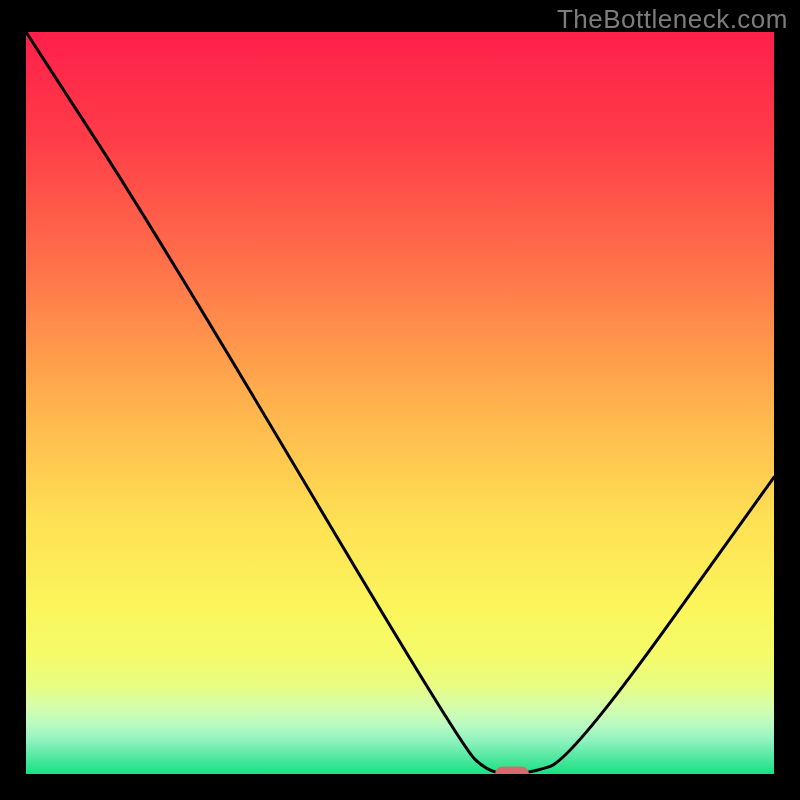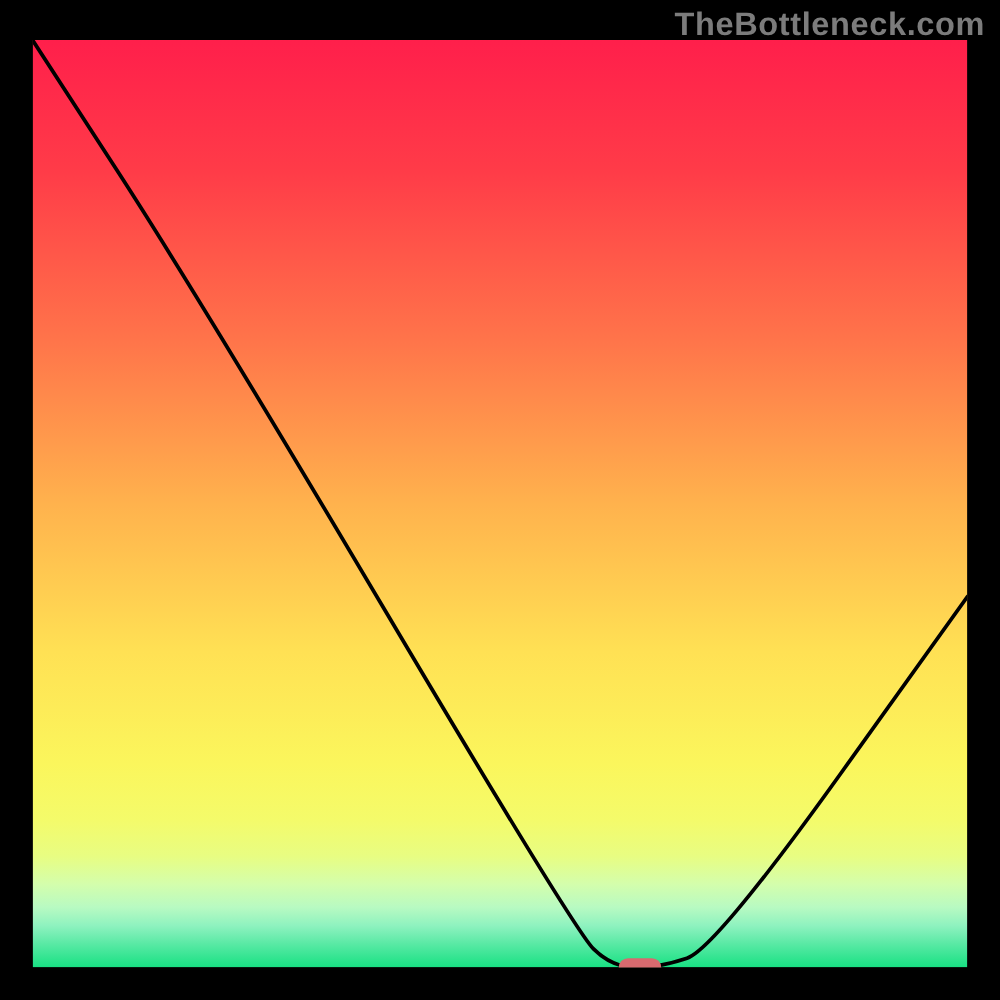--- a/index.html
+++ b/index.html
@@ -17,21 +17,21 @@
     width: 800px;
     height: 800px;
     background: #000;
   }
   .watermark {
     position: absolute;
     top: 4px;
     right: 12px;
     font-family: Arial, Helvetica, sans-serif;
     font-size: 26px;
-    font-weight: 700;
+    font-weight: 400;
     color: #7c7c7c;
     letter-spacing: 0.5px;
     z-index: 10;
   }
   .plot {
     position: absolute;
     left: 26px;
     top: 32px;
     width: 748px;
     height: 742px;

